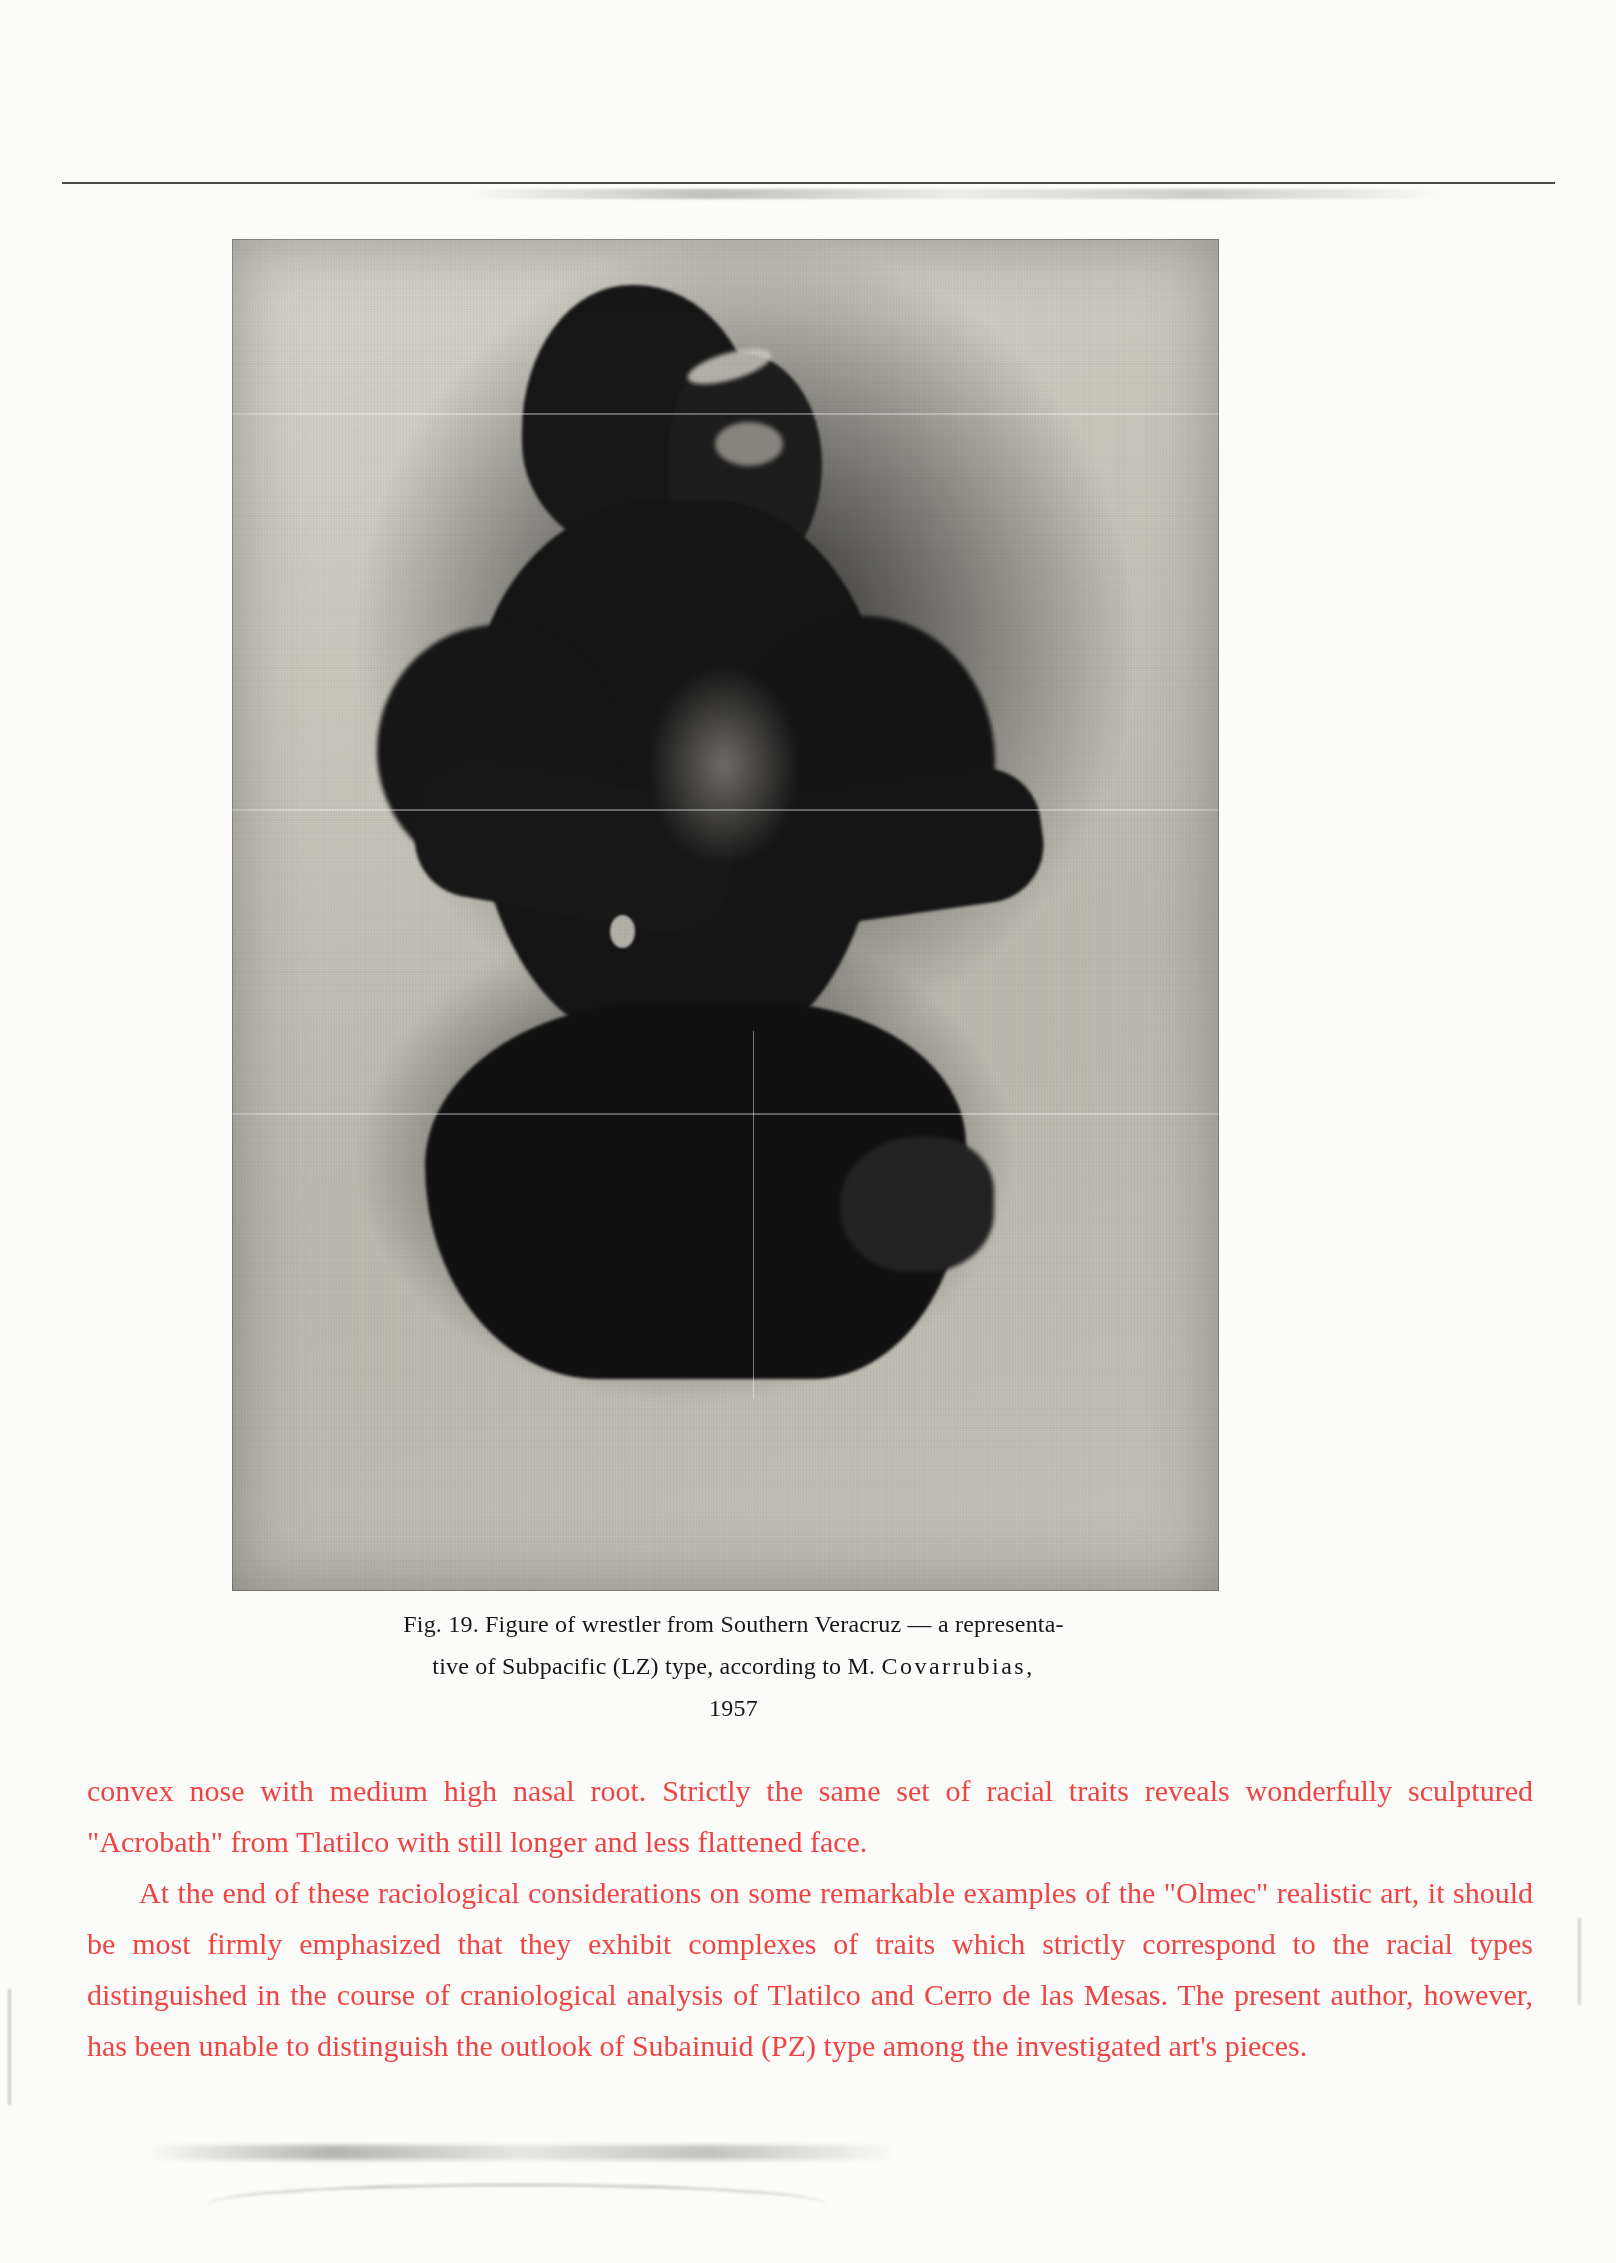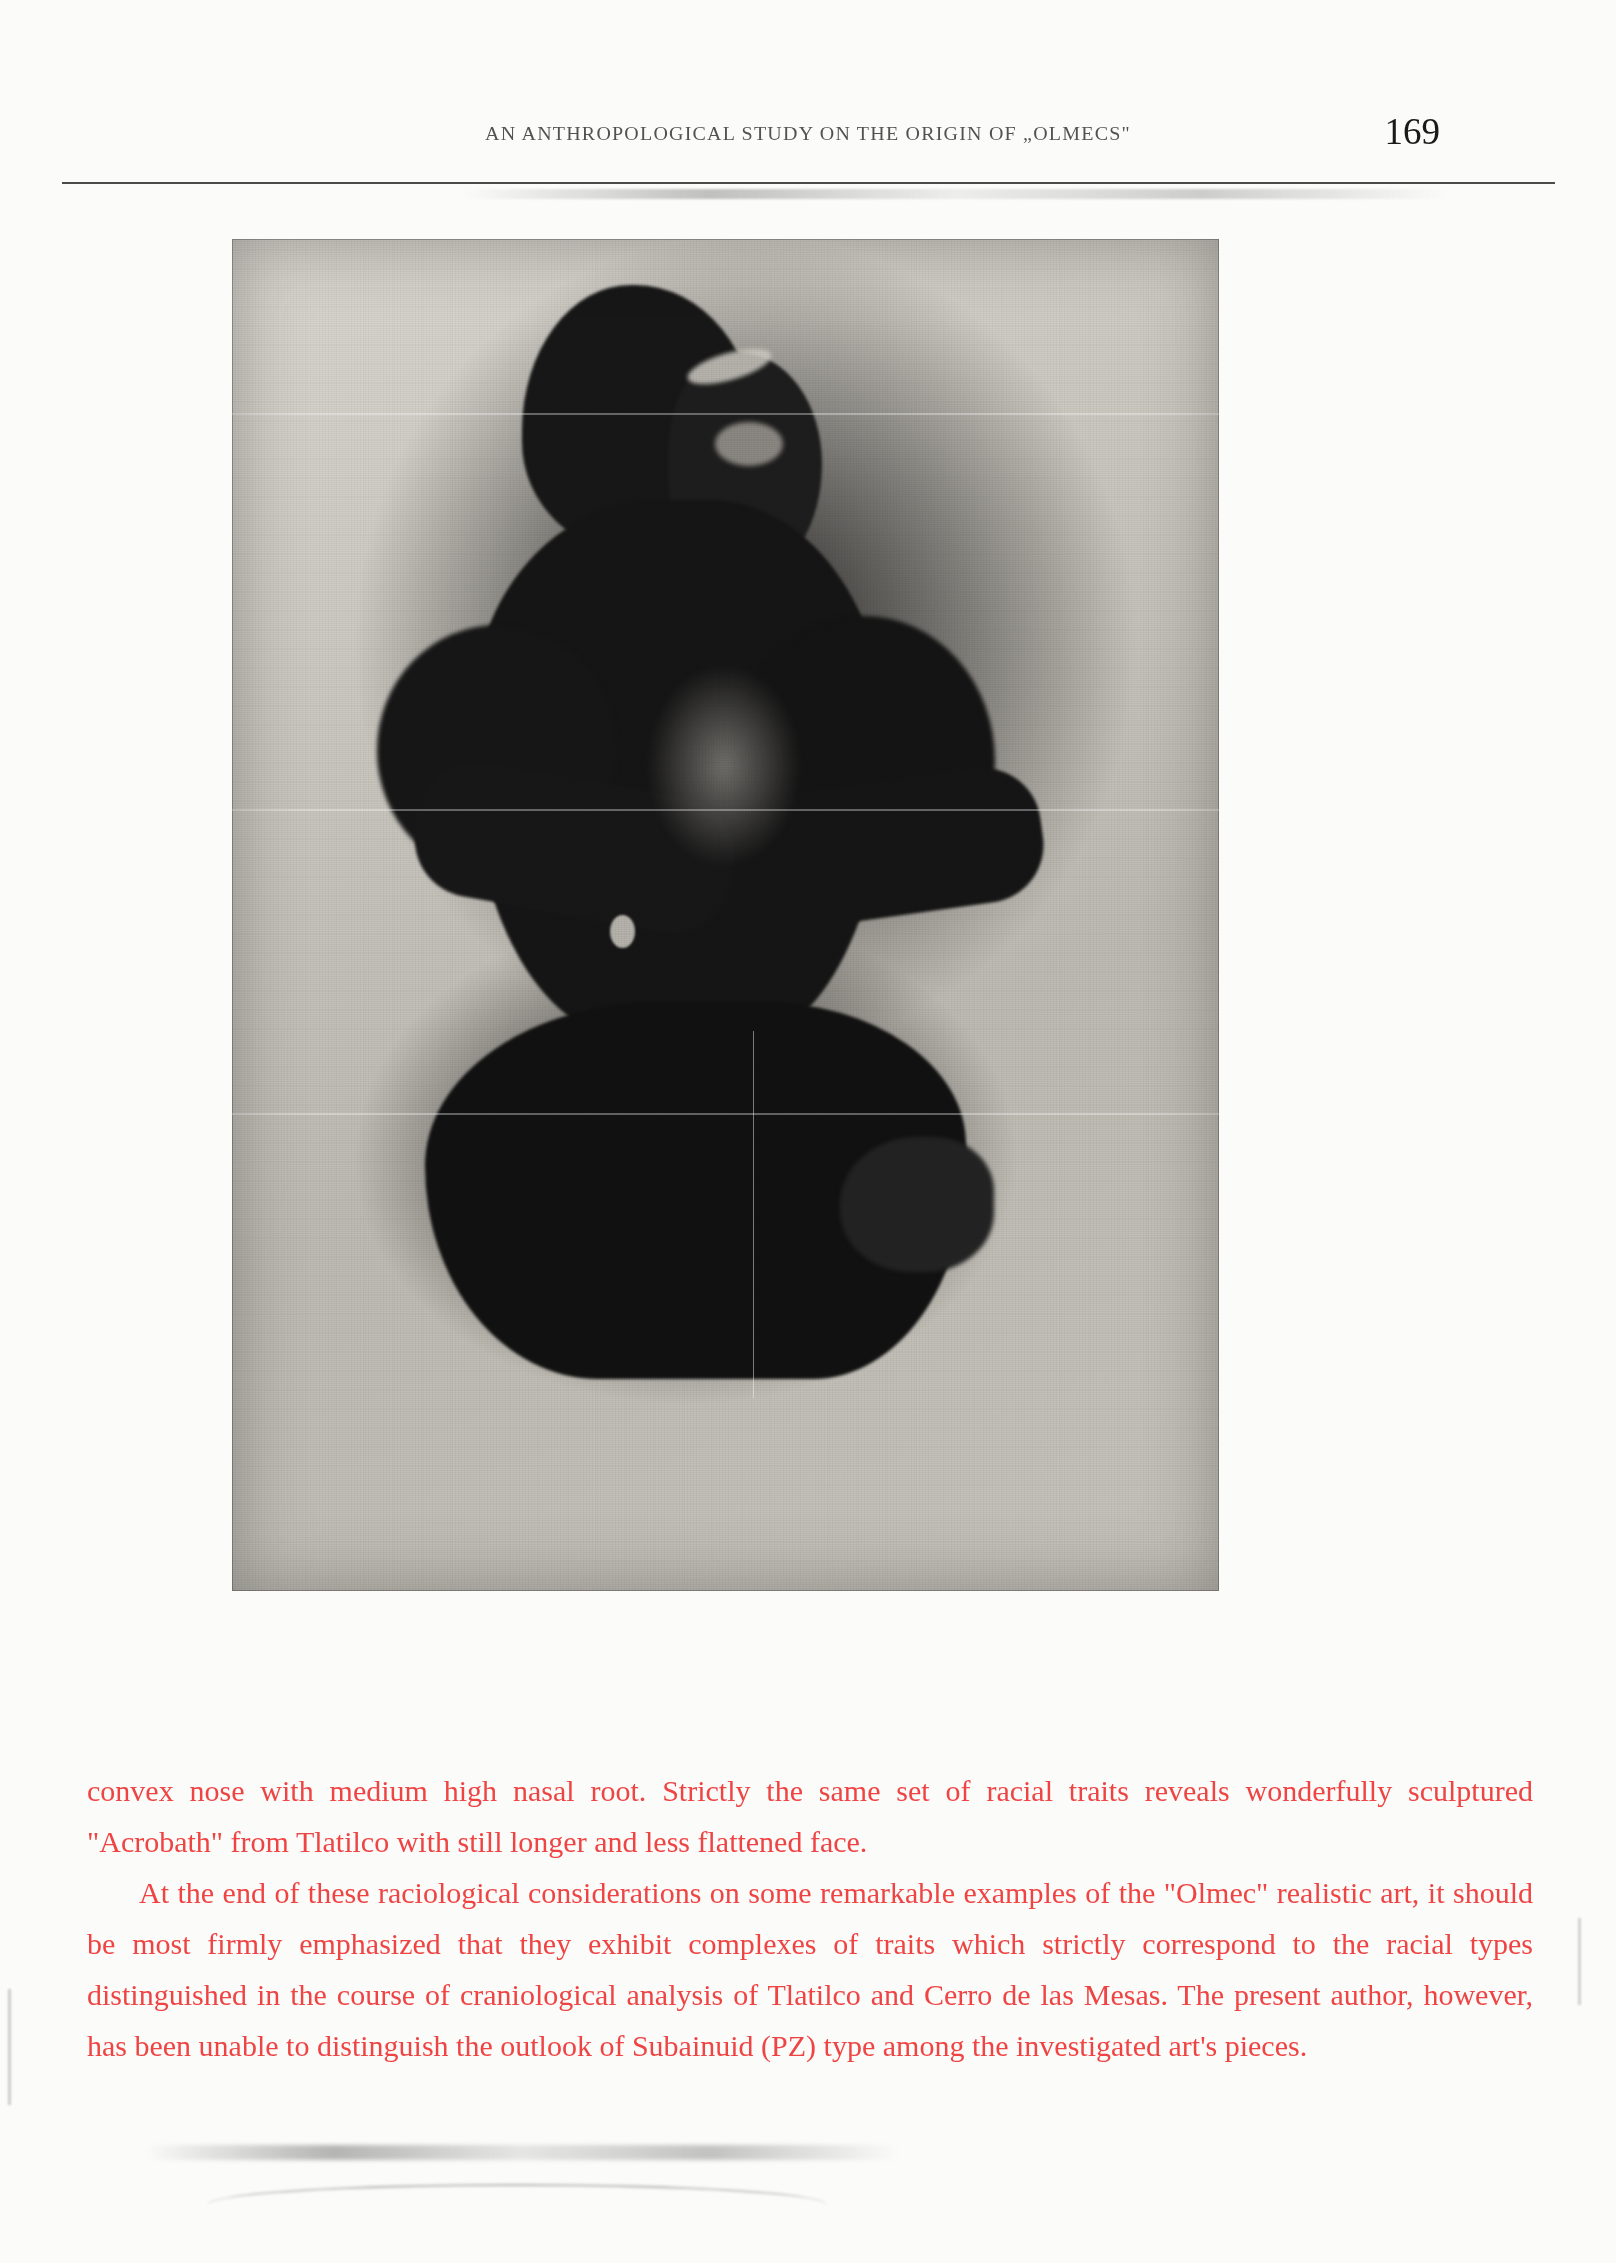--- a/index.html
+++ b/index.html
@@ -288,24 +288,20 @@
     width: 2.9px; height: 87px;
     background: rgba(120,120,120,0.3);
     filter: blur(1px);
   }
 </style>
 </head>
 <body>
 
 <div class="page">
 
-  <div class="running-head">
-    <div class="rh-title">AN ANTHROPOLOGICAL STUDY ON THE ORIGIN OF „OLMECS"</div>
-    <div class="rh-page">169</div>
-  </div>
   <div class="rule"></div>
   <div class="rule-smudge"></div>
 
   <div class="figure">
     <div class="photo">
       <div class="fig-head"></div>
       <div class="fig-face"></div>
       <div class="fig-eye"></div>
       <div class="fig-cheek"></div>
       <div class="fig-torso"></div>
@@ -319,20 +315,25 @@
       <div class="fig-foot"></div>
       <div class="crease v1"></div>
       <div class="scanline s1"></div>
       <div class="scanline s2"></div>
       <div class="scanline s3"></div>
       <div class="grain"></div>
       <div class="vig"></div>
     </div>
   </div>
 
+  <div class="caption">
+    <div>Fig. 19. Figure of wrestler from Southern Veracruz — a representa-</div>
+    <div><span>tive of Subpacific (LZ) type, according to M. </span><span class="sp">Covarrubias,</span></div>
+    <div>1957</div>
+  </div>
 
   <div class="body-text">
     <p>convex nose with medium high nasal root. Strictly the same set of racial traits reveals wonderfully sculptured "Acrobath" from Tlatilco with still longer and less flattened face.</p>
     <p class="indent">At the end of these raciological considerations on some remarkable examples of the "Olmec" realistic art, it should be most firmly emphasized that they exhibit complexes of traits which strictly correspond to the racial types distinguished in the course of craniological analysis of Tlatilco and Cerro de las Mesas. The present author, however, has been unable to distinguish the outlook of Subainuid (PZ) type among the investigated art's pieces.</p>
   </div>
 
   <div class="smudge-line"></div>
   <div class="smudge-arc"></div>
   <div class="edge-mark-l"></div>
   <div class="edge-mark-r"></div>

